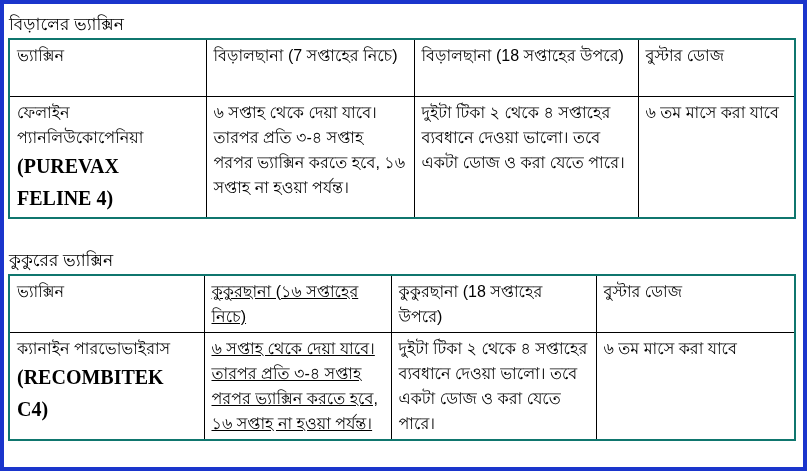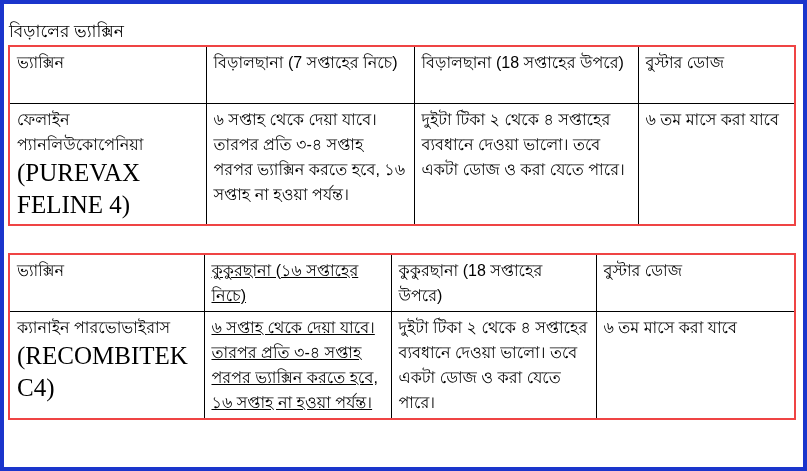--- a/index.html
+++ b/index.html
@@ -16,53 +16,54 @@
     background: #ffffff;
     overflow: hidden;
   }
   .content {
     padding: 6px 4px 0 4px;
   }
   .section-title {
     font-size: 17px;
     font-weight: normal;
     line-height: 22px;
-    margin: 11px 0 2px 1px;
+    margin: 4px 0 2px 1px;
   }
   table.vax-table {
     border-collapse: collapse;
     table-layout: fixed;
     width: 786px;
   }
   table.vax-table td, table.vax-table th {
     border: 1.5px solid #000000;
     vertical-align: top;
     text-align: left;
     font-weight: normal;
     font-size: 16px;
     line-height: 25px;
     padding: 3px 8px 3px 7px;
   }
-  table.vax-table { border: 2px solid #ef4444; }
+  table.vax-table { border: 2px solid #0f766e; }
   .t1 .c1 { width: 197px; }
   .t1 .c2 { width: 208px; }
   .t1 .c3 { width: 224px; }
   .t1 .c4 { width: 157px; }
   .t2 .c1 { width: 195px; }
   .t2 .c2 { width: 187px; text-decoration: underline; }
   .t2 .c3 { width: 205px; }
   .t2 .c4 { width: 199px; }
   .t1 tr.head-row th { height: 57px; }
   .t1 tr.body-row td { height: 102px; }
   .t2 tr.head-row th { height: 58px; }
   .t2 tr.body-row td { height: 106px; }
   .latin {
     font-family: "Liberation Serif", "DejaVu Serif", serif;
-    font-size: 25px;
+    font-size: 20px;
     line-height: 32px;
+    font-weight: bold;
   }
   .gap { height: 27px; }
 </style>
 </head>
 <body>
 
 <div class="page-frame">
   <div class="content">
 
     <h2 class="section-title">বিড়ালের ভ্যাক্সিন</h2>
@@ -82,20 +83,21 @@
         </td>
         <td class="c2">৬ সপ্তাহ থেকে দেয়া যাবে। তারপর প্রতি ৩-৪ সপ্তাহ পরপর ভ্যাক্সিন করতে হবে, ১৬ সপ্তাহ না হওয়া পর্যন্ত।</td>
         <td class="c3">দুইটা টিকা ২ থেকে ৪ সপ্তাহের ব্যবধানে দেওয়া ভালো। তবে একটা ডোজ ও করা যেতে পারে।</td>
         <td class="c4">৬ তম মাসে করা যাবে</td>
       </tr>
     </tbody>
       </table>
 
     <div class="gap"></div>
 
+    <h2 class="section-title">কুকুরের ভ্যাক্সিন</h2>
 
     <table class="vax-table t2">
       <tbody>
           <tr class="head-row">
         <th class="c1">ভ্যাক্সিন</th>
         <th class="c2">কুকুরছানা (১৬ সপ্তাহের নিচে)</th>
         <th class="c3">কুকুরছানা (18 সপ্তাহের উপরে)</th>
         <th class="c4">বুস্টার ডোজ</th>
       </tr>
       <tr class="body-row">

